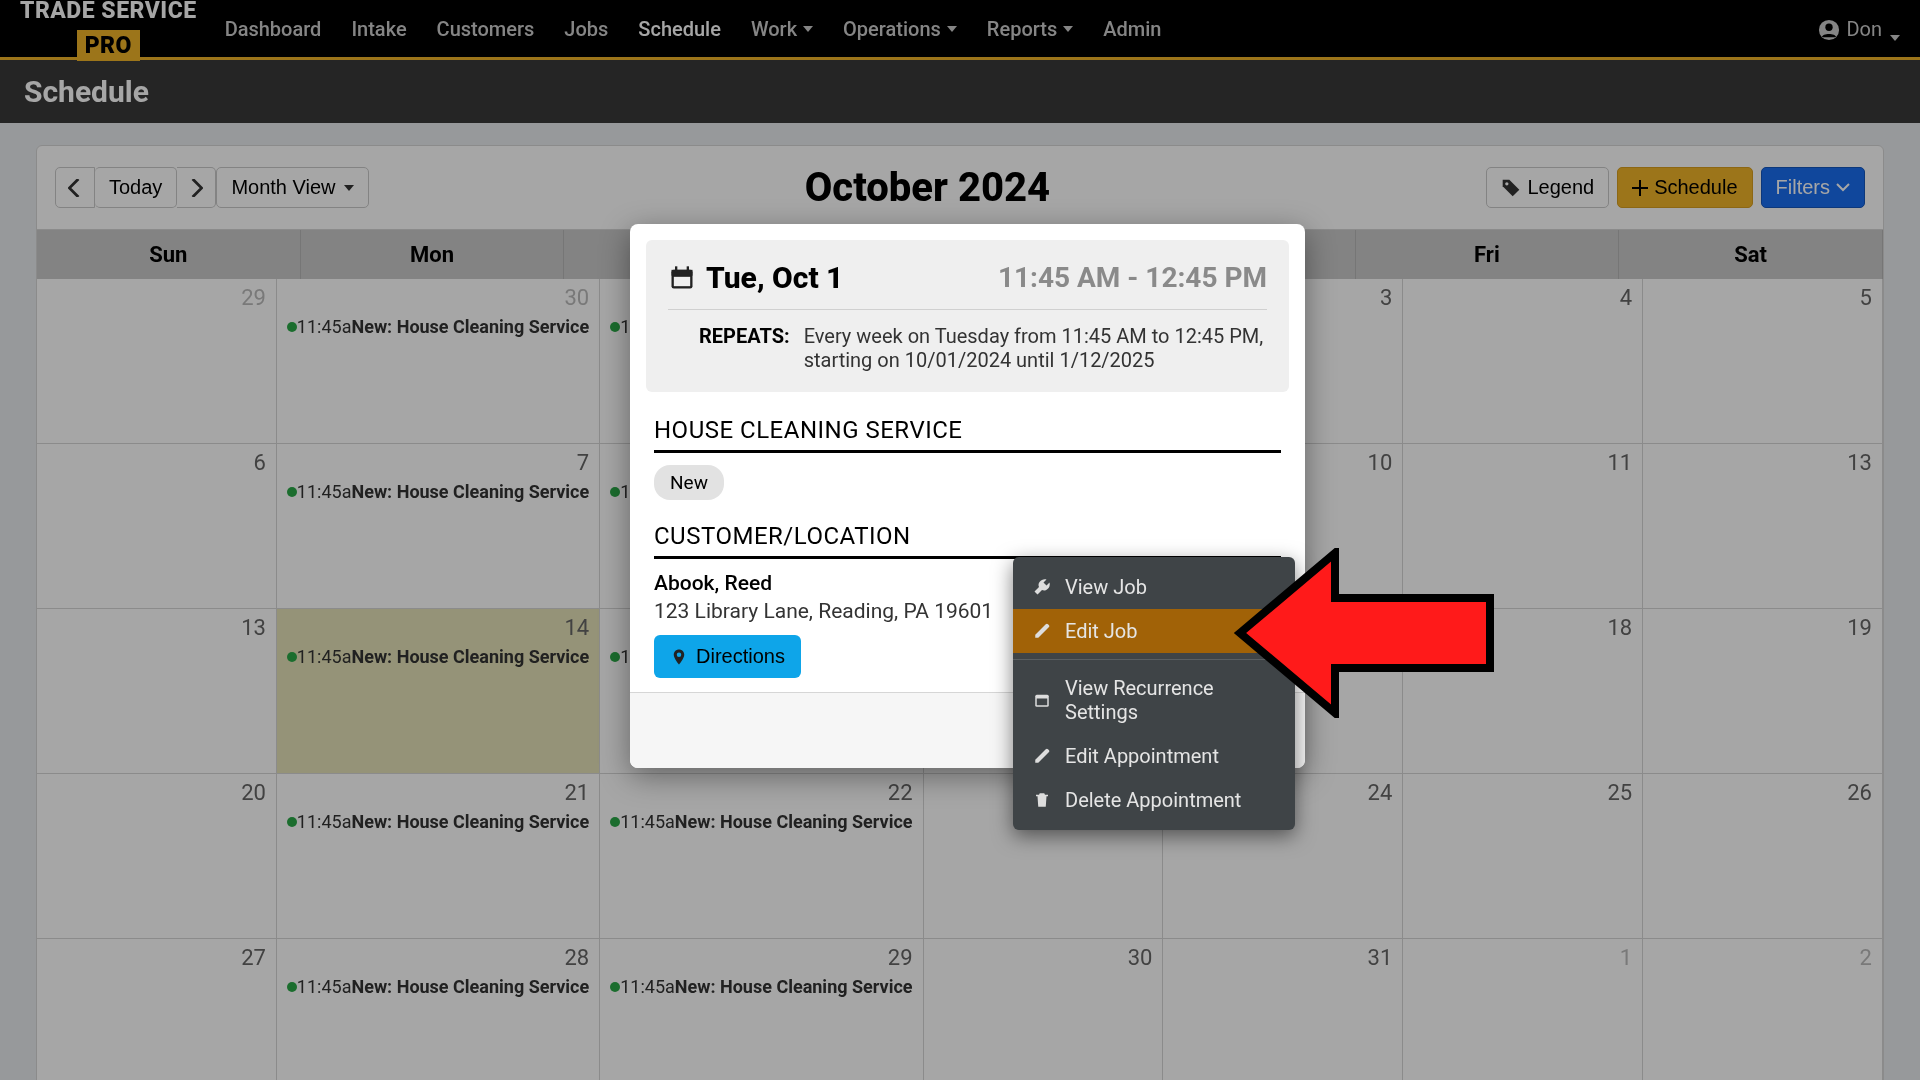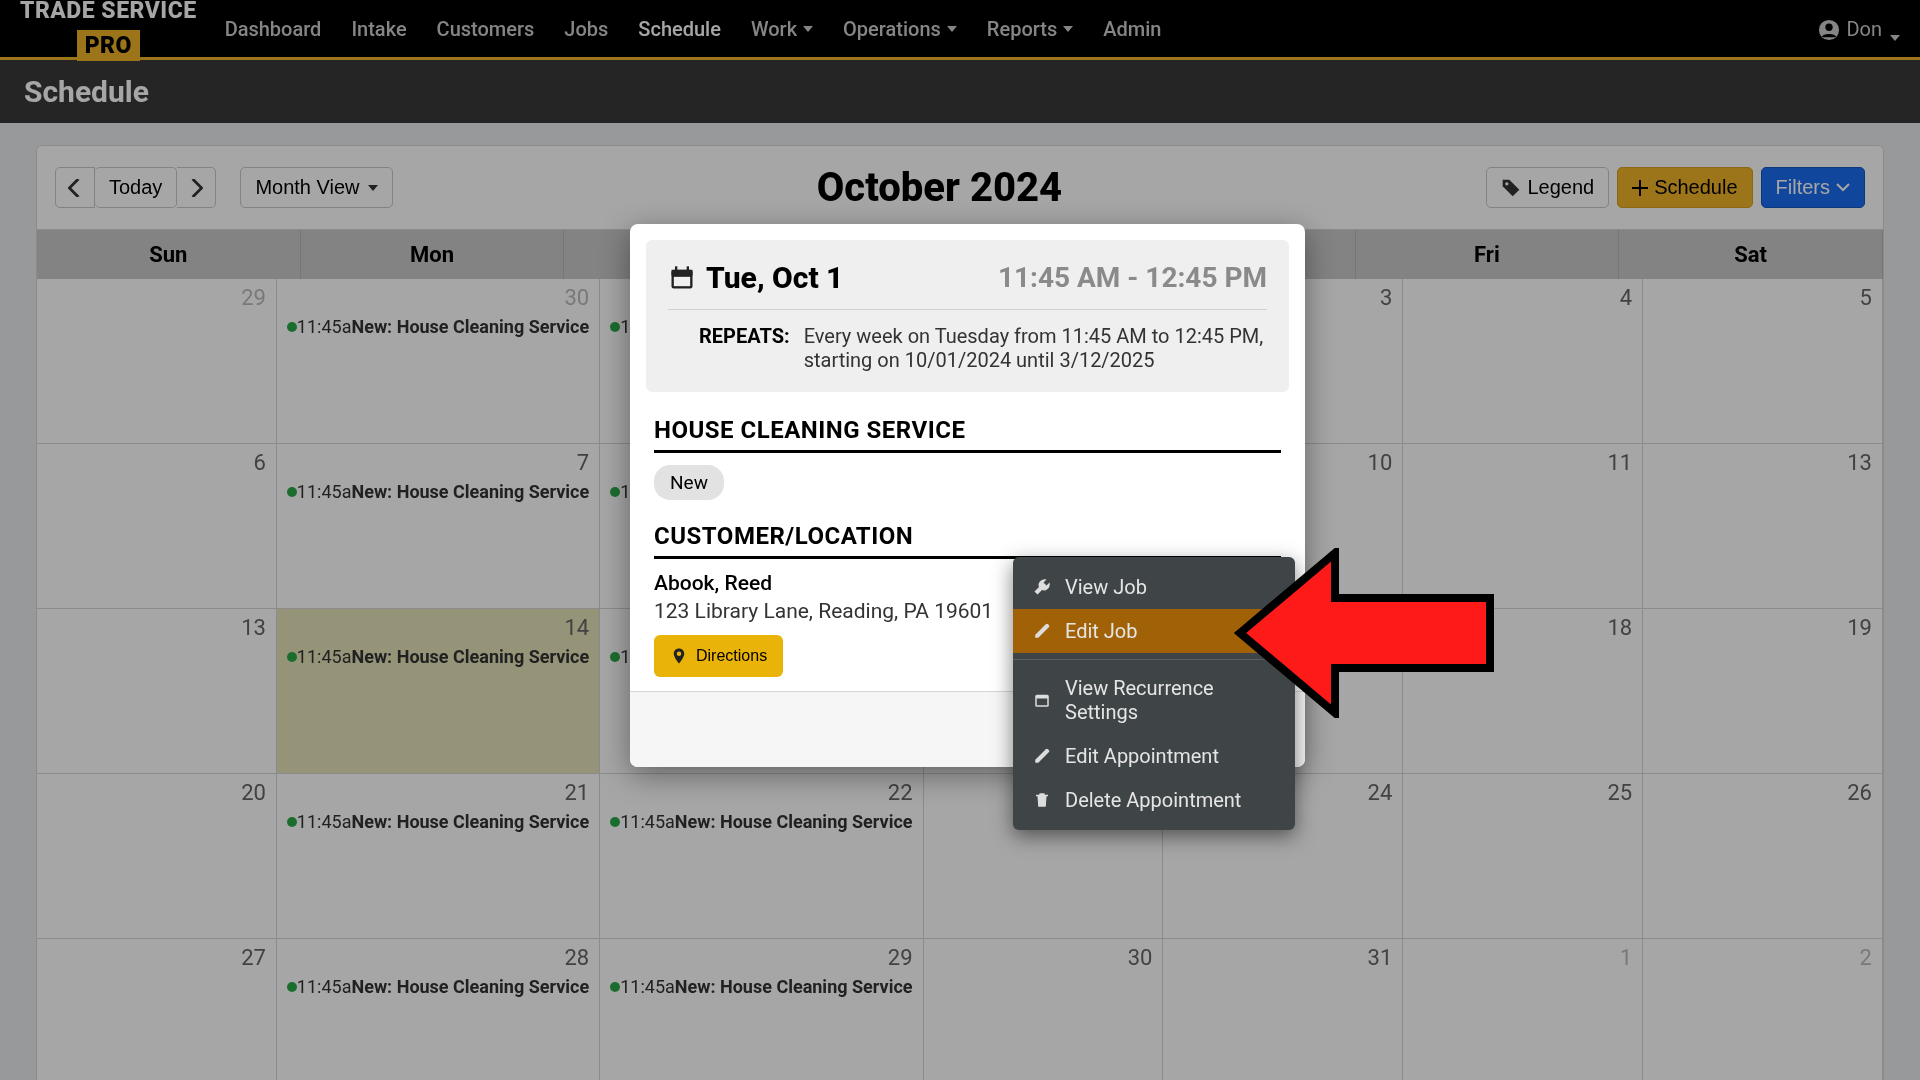--- a/index.html
+++ b/index.html
@@ -53,25 +53,25 @@
 .modal { position: absolute; left: 630px; top: 224px; width: 675px; background: #fff; border-radius: 8px; box-shadow: 0 8px 30px rgba(0,0,0,0.4); overflow: visible; }
 .modal-top { background: #efefef; margin: 16px; border-radius: 6px; padding: 20px 22px; }
 .modal-top-row1 { display: flex; align-items: center; justify-content: space-between; padding-bottom: 14px; border-bottom: 1px solid #d0d0d0; margin-bottom: 14px; }
 .modal-date { font-size: 30px; font-weight: 800; display: flex; align-items: center; gap: 10px; }
 .modal-time { font-size: 28px; font-weight: 700; color: #8a8a8a; }
 .repeats-row { display: flex; gap: 14px; font-size: 20px; }
 .repeats-label { font-weight: 700; margin-left: 31px; }
 .repeats-text { color: #333; }
 
 .modal-section { padding: 8px 24px 14px 24px; }
-.section-title { font-weight: 700; font-size: 24px; border-bottom: 3px solid #000; padding-bottom: 6px; margin-bottom: 12px; letter-spacing: 0.5px; }
+.section-title { font-weight: 400; font-size: 24px; border-bottom: 3px solid #000; padding-bottom: 6px; margin-bottom: 12px; letter-spacing: 0.5px; }
 .badge { background: #e2e2e2; border-radius: 16px; padding: 6px 16px; font-size: 19px; display: inline-block; }
 .cust-name { font-size: 21px; font-weight: 500; margin-bottom: 4px; }
 .cust-addr { font-size: 21px; color: #333; margin-bottom: 12px; }
-.dir-btn { background: #eab308; border: none; border-radius: 6px; padding: 10px 16px; font-size: 16px; display: inline-flex; align-items: center; gap: 8px; cursor: pointer; }
+.dir-btn { background: #0ea5e9; border: none; border-radius: 6px; padding: 10px 16px; font-size: 20px; display: inline-flex; align-items: center; gap: 8px; cursor: pointer; }
 
 .modal-footer { border-top: 1px solid #d6d6d6; padding: 14px 18px; display: flex; justify-content: flex-end; gap: 10px; background: #f6f6f6; border-radius: 0 0 8px 8px; }
 .btn.gray { background: #8a8f94; color: #fff; border-color: #777; }
 .btn.appt { background: #f0b429; border: 2px solid #5aa8ff; color: #000; font-weight: 500; padding: 10px 16px; }
 
 
 .dropdown { position: absolute; left: 1013px; top: 557px; width: 282px; background: #3f4447; border-radius: 6px; padding: 8px 0; box-shadow: 0 6px 20px rgba(0,0,0,0.5); z-index: 10; }
 .dd-item { color: #e5e5e5; font-size: 20px; padding: 10px 20px; display: flex; align-items: center; gap: 14px; cursor: pointer; }
 .dd-item.highlight { background: #a16207; }
 .dd-sep { height: 1px; background: #5a5f62; margin: 6px 0; }
@@ -146,21 +146,21 @@
             <path d="M8 0 L0 8 L8 16" stroke="#333" stroke-width="2.5" fill="none"></path>
           </svg>
         </button>
       <button class="btn">Today</button>
       <button class="btn icon-only">
           <svg width="14" height="18" viewBox="0 0 10 16">
             <path d="M2 0 L10 8 L2 16" stroke="#333" stroke-width="2.5" fill="none"></path>
           </svg>
         </button>
     </div>
-    <button class="btn" style="margin-left:24px">
+    <button class="btn" style="margin-left:0">
         <span>Month View</span>
         <span class="caret" style="color:#333"></span>
       </button>
     <div class="cal-title">October 2024</div>
     <div class="toolbar-right">
       <button class="btn">
           <span class="icon">
             <svg width="20" height="20" viewBox="0 0 24 24" fill="#333">
               <path d="M2 2h8l12 12-8 8L2 10z"></path>
               <circle cx="7" cy="7" r="2" fill="#fff"></circle>
@@ -370,21 +370,21 @@
               <rect x="16" y="2" width="2" height="5" fill="#222"></rect>
               <rect x="5" y="11" width="14" height="8" fill="#efefef"></rect>
             </svg>
           </span>
         <span>Tue, Oct 1</span>
       </div>
       <div class="modal-time">11:45 AM - 12:45 PM</div>
     </div>
     <div class="repeats-row">
       <div class="repeats-label">REPEATS:</div>
-      <div class="repeats-text">Every week on Tuesday from 11:45 AM to 12:45 PM, starting on 10/01/2024 until 3/12/2025</div>
+      <div class="repeats-text">Every week on Tuesday from 11:45 AM to 12:45 PM, starting on 10/01/2024 until 1/12/2025</div>
     </div>
   </div>
   <div class="modal-section">
     <div class="section-title">HOUSE CLEANING SERVICE</div>
     <span class="badge">New</span>
   </div>
   <div class="modal-section">
     <div class="section-title">CUSTOMER/LOCATION</div>
     <div class="cust-name">Abook, Reed</div>
     <div class="cust-addr">123 Library Lane, Reading, PA 19601</div>

